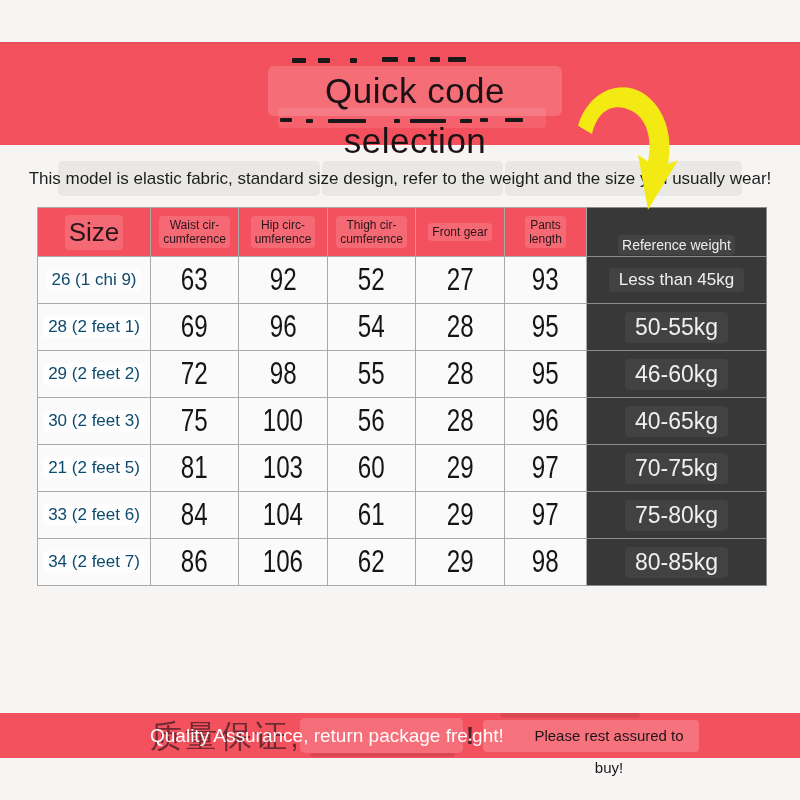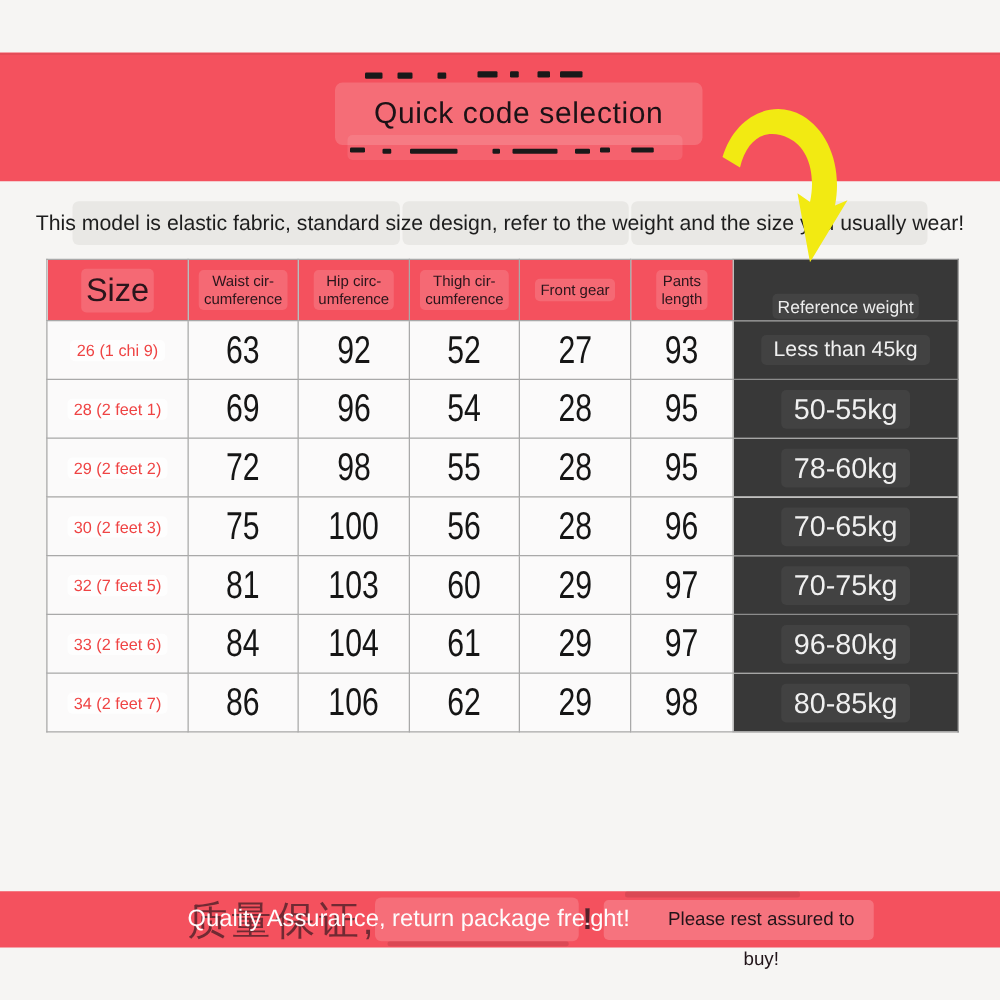--- a/index.html
+++ b/index.html
@@ -7,21 +7,21 @@
     position:relative;width:800px;height:800px;overflow:hidden;
     background:#f6f5f3;
     font-family:"Liberation Sans",sans-serif;
     -webkit-font-smoothing:antialiased;
   }
   
   .top-banner{position:absolute;left:0;top:42px;width:800px;height:103px;background:#f4515e;box-shadow:inset 0 2px 0 rgba(0,0,0,.06);}
   .qcs-box{position:absolute;left:268px;top:24px;width:294px;height:50px;background:rgba(255,255,255,.16);border-radius:6px;}
   .qcs-sub-box{position:absolute;left:278px;top:66px;width:268px;height:20px;background:rgba(255,255,255,.10);border-radius:4px;}
   .qcs-title{position:absolute;left:268px;top:24px;width:294px;height:50px;line-height:50px;text-align:center;
-    font-size:24px;color:#1c1216;letter-spacing:.5px;}
+    font-size:35px;color:#1c1216;letter-spacing:.5px;}
   .frag{position:absolute;background:#191919;height:5px;border-radius:1px;}
   .arrow-svg{position:absolute;left:568px;top:34px;width:112px;height:138px;overflow:visible;z-index:3;}
   
   .notice-wrap{position:absolute;left:0;top:161px;width:800px;height:35px;}
   .notice-box{position:absolute;top:0;height:35px;background:#e9e8e5;border-radius:5px;}
   .nb1{left:58px;width:262px;}
   .nb2{left:322px;width:181px;}
   .nb3{left:505px;width:237px;}
   .notice-text{position:absolute;left:0;top:0;width:800px;height:35px;line-height:35px;text-align:center;
     font-size:17px;color:#1d1d1d;}
@@ -29,21 +29,21 @@
   .table-wrap{position:absolute;left:37px;top:207px;}
   table.size-chart{border-collapse:collapse;table-layout:fixed;width:729px;}
   .size-chart th,.size-chart td{border:1px solid #a9a9a9;padding:0;text-align:center;vertical-align:middle;overflow:hidden;}
   .size-chart th{background:#f4515e;color:#2a151b;font-weight:400;height:48px;}
   .size-chart th .hl{display:inline-block;background:rgba(255,255,255,.14);border-radius:4px;padding:2px 4px;white-space:pre-line;}
   th.size-hd{font-size:26px;}
   th.small-hd{font-size:12px;line-height:14px;}
   th.dark-hd{background:#383838;color:#ededed;font-size:14px;border-color:#8c8c8c;}
   th.dark-hd .hl{background:rgba(255,255,255,.06);margin-top:26px;}
   .size-chart td{background:#fbfafa;height:46px;}
-  td.c-size{font-size:13px;color:#ef4444;}
+  td.c-size{font-size:17px;color:#0c4a6e;}
   td.c-size .hl{display:inline-block;background:rgba(255,255,255,.8);border-radius:4px;padding:1px 5px;}
   td.c-num .numtxt{display:inline-block;font-size:31px;color:#151515;transform:scaleX(.78);}
   td.c-weight{background:#383838;color:#f0f0f0;border-color:#8c8c8c;}
   td.c-weight .hl{display:inline-block;background:rgba(255,255,255,.05);border-radius:4px;padding:2px 10px;}
   td.wt-sm{font-size:17px;}
   td.wt-lg{font-size:23px;}
   
   .footer-banner{position:absolute;left:0;top:713px;width:800px;height:45px;background:#f4515e;}
   .cjk{position:absolute;left:150px;top:2px;font-size:32px;font-weight:normal;color:rgba(88,35,44,.85);letter-spacing:3px;z-index:1;}
   .fb-box1{position:absolute;left:300px;top:5px;width:163px;height:35px;background:rgba(255,255,255,.17);border-radius:5px;z-index:2;}
@@ -136,48 +136,48 @@
         <td class="c-num"><span class="numtxt">95</span></td>
         <td class="c-weight wt-lg"><span class="hl">50-55kg</span></td>
       </tr>
       <tr>
         <td class="c-size"><span class="hl">29 (2 feet 2)</span></td>
         <td class="c-num"><span class="numtxt">72</span></td>
         <td class="c-num"><span class="numtxt">98</span></td>
         <td class="c-num"><span class="numtxt">55</span></td>
         <td class="c-num"><span class="numtxt">28</span></td>
         <td class="c-num"><span class="numtxt">95</span></td>
-        <td class="c-weight wt-lg"><span class="hl">78-60kg</span></td>
+        <td class="c-weight wt-lg"><span class="hl">46-60kg</span></td>
       </tr>
       <tr>
         <td class="c-size"><span class="hl">30 (2 feet 3)</span></td>
         <td class="c-num"><span class="numtxt">75</span></td>
         <td class="c-num"><span class="numtxt">100</span></td>
         <td class="c-num"><span class="numtxt">56</span></td>
         <td class="c-num"><span class="numtxt">28</span></td>
         <td class="c-num"><span class="numtxt">96</span></td>
-        <td class="c-weight wt-lg"><span class="hl">70-65kg</span></td>
-      </tr>
-      <tr>
-        <td class="c-size"><span class="hl">32 (7 feet 5)</span></td>
+        <td class="c-weight wt-lg"><span class="hl">40-65kg</span></td>
+      </tr>
+      <tr>
+        <td class="c-size"><span class="hl">21 (2 feet 5)</span></td>
         <td class="c-num"><span class="numtxt">81</span></td>
         <td class="c-num"><span class="numtxt">103</span></td>
         <td class="c-num"><span class="numtxt">60</span></td>
         <td class="c-num"><span class="numtxt">29</span></td>
         <td class="c-num"><span class="numtxt">97</span></td>
         <td class="c-weight wt-lg"><span class="hl">70-75kg</span></td>
       </tr>
       <tr>
         <td class="c-size"><span class="hl">33 (2 feet 6)</span></td>
         <td class="c-num"><span class="numtxt">84</span></td>
         <td class="c-num"><span class="numtxt">104</span></td>
         <td class="c-num"><span class="numtxt">61</span></td>
         <td class="c-num"><span class="numtxt">29</span></td>
         <td class="c-num"><span class="numtxt">97</span></td>
-        <td class="c-weight wt-lg"><span class="hl">96-80kg</span></td>
+        <td class="c-weight wt-lg"><span class="hl">75-80kg</span></td>
       </tr>
       <tr>
         <td class="c-size"><span class="hl">34 (2 feet 7)</span></td>
         <td class="c-num"><span class="numtxt">86</span></td>
         <td class="c-num"><span class="numtxt">106</span></td>
         <td class="c-num"><span class="numtxt">62</span></td>
         <td class="c-num"><span class="numtxt">29</span></td>
         <td class="c-num"><span class="numtxt">98</span></td>
         <td class="c-weight wt-lg"><span class="hl">80-85kg</span></td>
       </tr>

